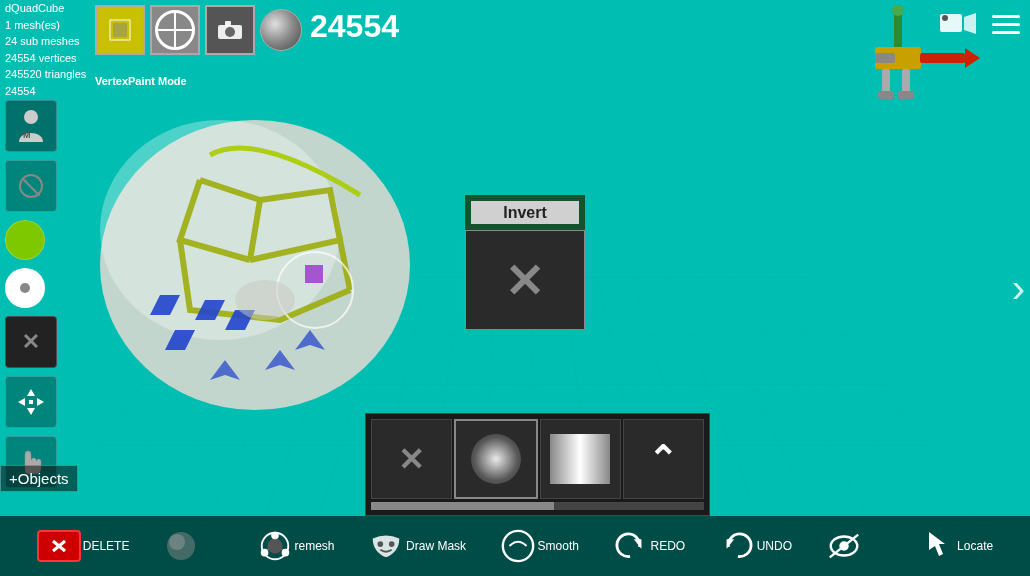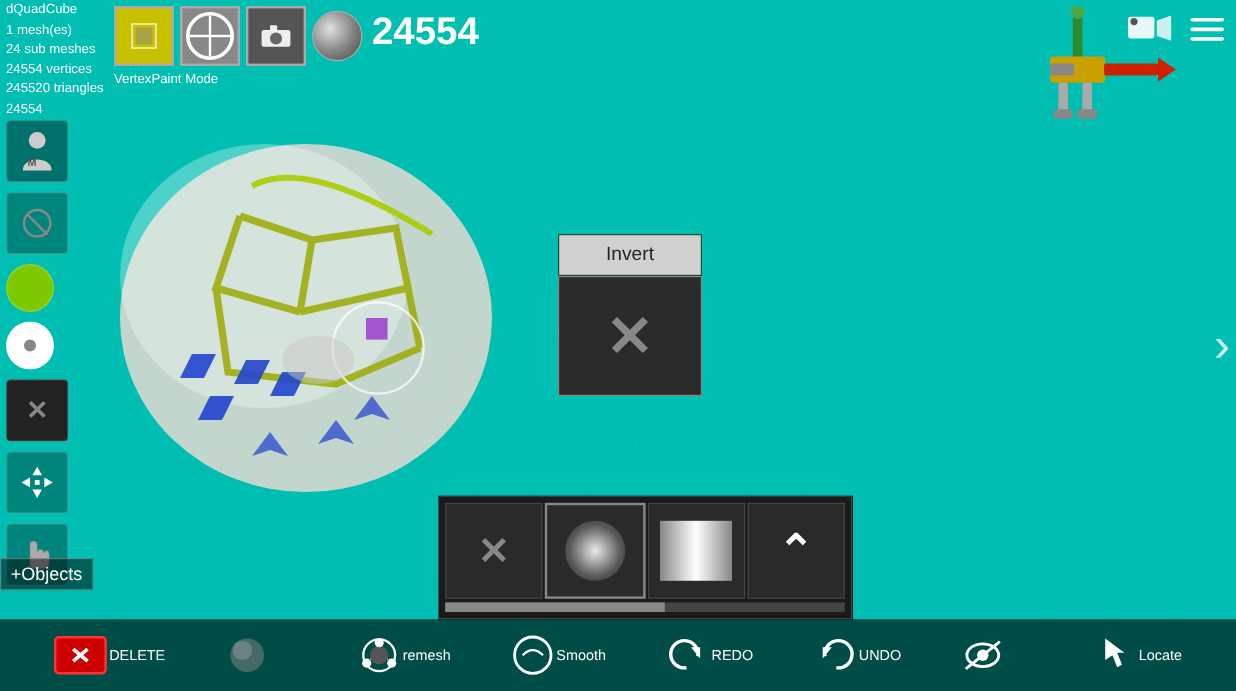--- a/index.html
+++ b/index.html
@@ -160,24 +160,24 @@
       z-index: 20;
       display: flex;
       flex-direction: column;
       gap: 0;
     }
 
     .popup-btn {
       width: 120px;
       height: 35px;
       background: #d0d0d0;
-      border: 1px solid #14532d;
+      border: 6px solid #14532d;
       color: #222;
       font-size: 16px;
-      font-weight: normal;
+      font-weight: bold;
       display: flex;
       align-items: center;
       justify-content: center;
       cursor: pointer;
     }
 
     #invert-preview {
       width: 120px;
       height: 100px;
       background: #2a2a2a;
@@ -358,25 +358,26 @@
       display: block;
       width: 28px;
       height: 3px;
       background: white;
       border-radius: 2px;
     }
 
     
     #mode-label {
       position: absolute;
-      top: 60px;
+      top: 75px;
       left: 95px;
       font-size: 11px;
       color: white;
       z-index: 10;
+      font-weight: bold;
     }
 
     
     .sphere-preview {
       width: 42px;
       height: 42px;
       background: radial-gradient(circle at 35% 35%, #e0e0e0, #888, #444);
       border-radius: 50%;
       border: 1px solid #aaa;
     }
@@ -649,20 +650,31 @@
         <circle cx="19" cy="19" r="8" fill="#555"></circle>
         <circle cx="19" cy="8" r="4" fill="white"></circle>
         <circle cx="30" cy="26" r="4" fill="white"></circle>
         <circle cx="8" cy="26" r="4" fill="white"></circle>
         <path d="M19,12 L19,11 M26,23 L27,22 M12,23 L11,22" stroke="#aaa" stroke-width="1"></path>
       </svg>
     </div>
     <span class="bottom-btn-label">remesh</span>
   </div>
 
+  <div class="bottom-btn">
+    <div class="bottom-btn-icon">
+      <svg width="38" height="32" viewBox="0 0 38 32">
+        <path d="M5,8 Q19,2 33,8 Q33,22 19,28 Q5,22 5,8Z" fill="white" opacity="0.85"></path>
+        <circle cx="13" cy="14" r="3" fill="#555"></circle>
+        <circle cx="25" cy="14" r="3" fill="#555"></circle>
+        <path d="M13,20 Q19,24 25,20" stroke="#555" stroke-width="2" fill="none"></path>
+      </svg>
+    </div>
+    <span class="bottom-btn-label">Draw Mask</span>
+  </div>
 
   <div class="bottom-btn">
     <div class="bottom-btn-icon">
       <svg width="38" height="38" viewBox="0 0 38 38">
         <ellipse cx="19" cy="19" rx="16" ry="16" fill="none" stroke="white" stroke-width="2.5"></ellipse>
         <path d="M10,19 Q19,10 28,19" stroke="white" stroke-width="2" fill="none"></path>
       </svg>
     </div>
     <span class="bottom-btn-label">Smooth</span>
   </div>

